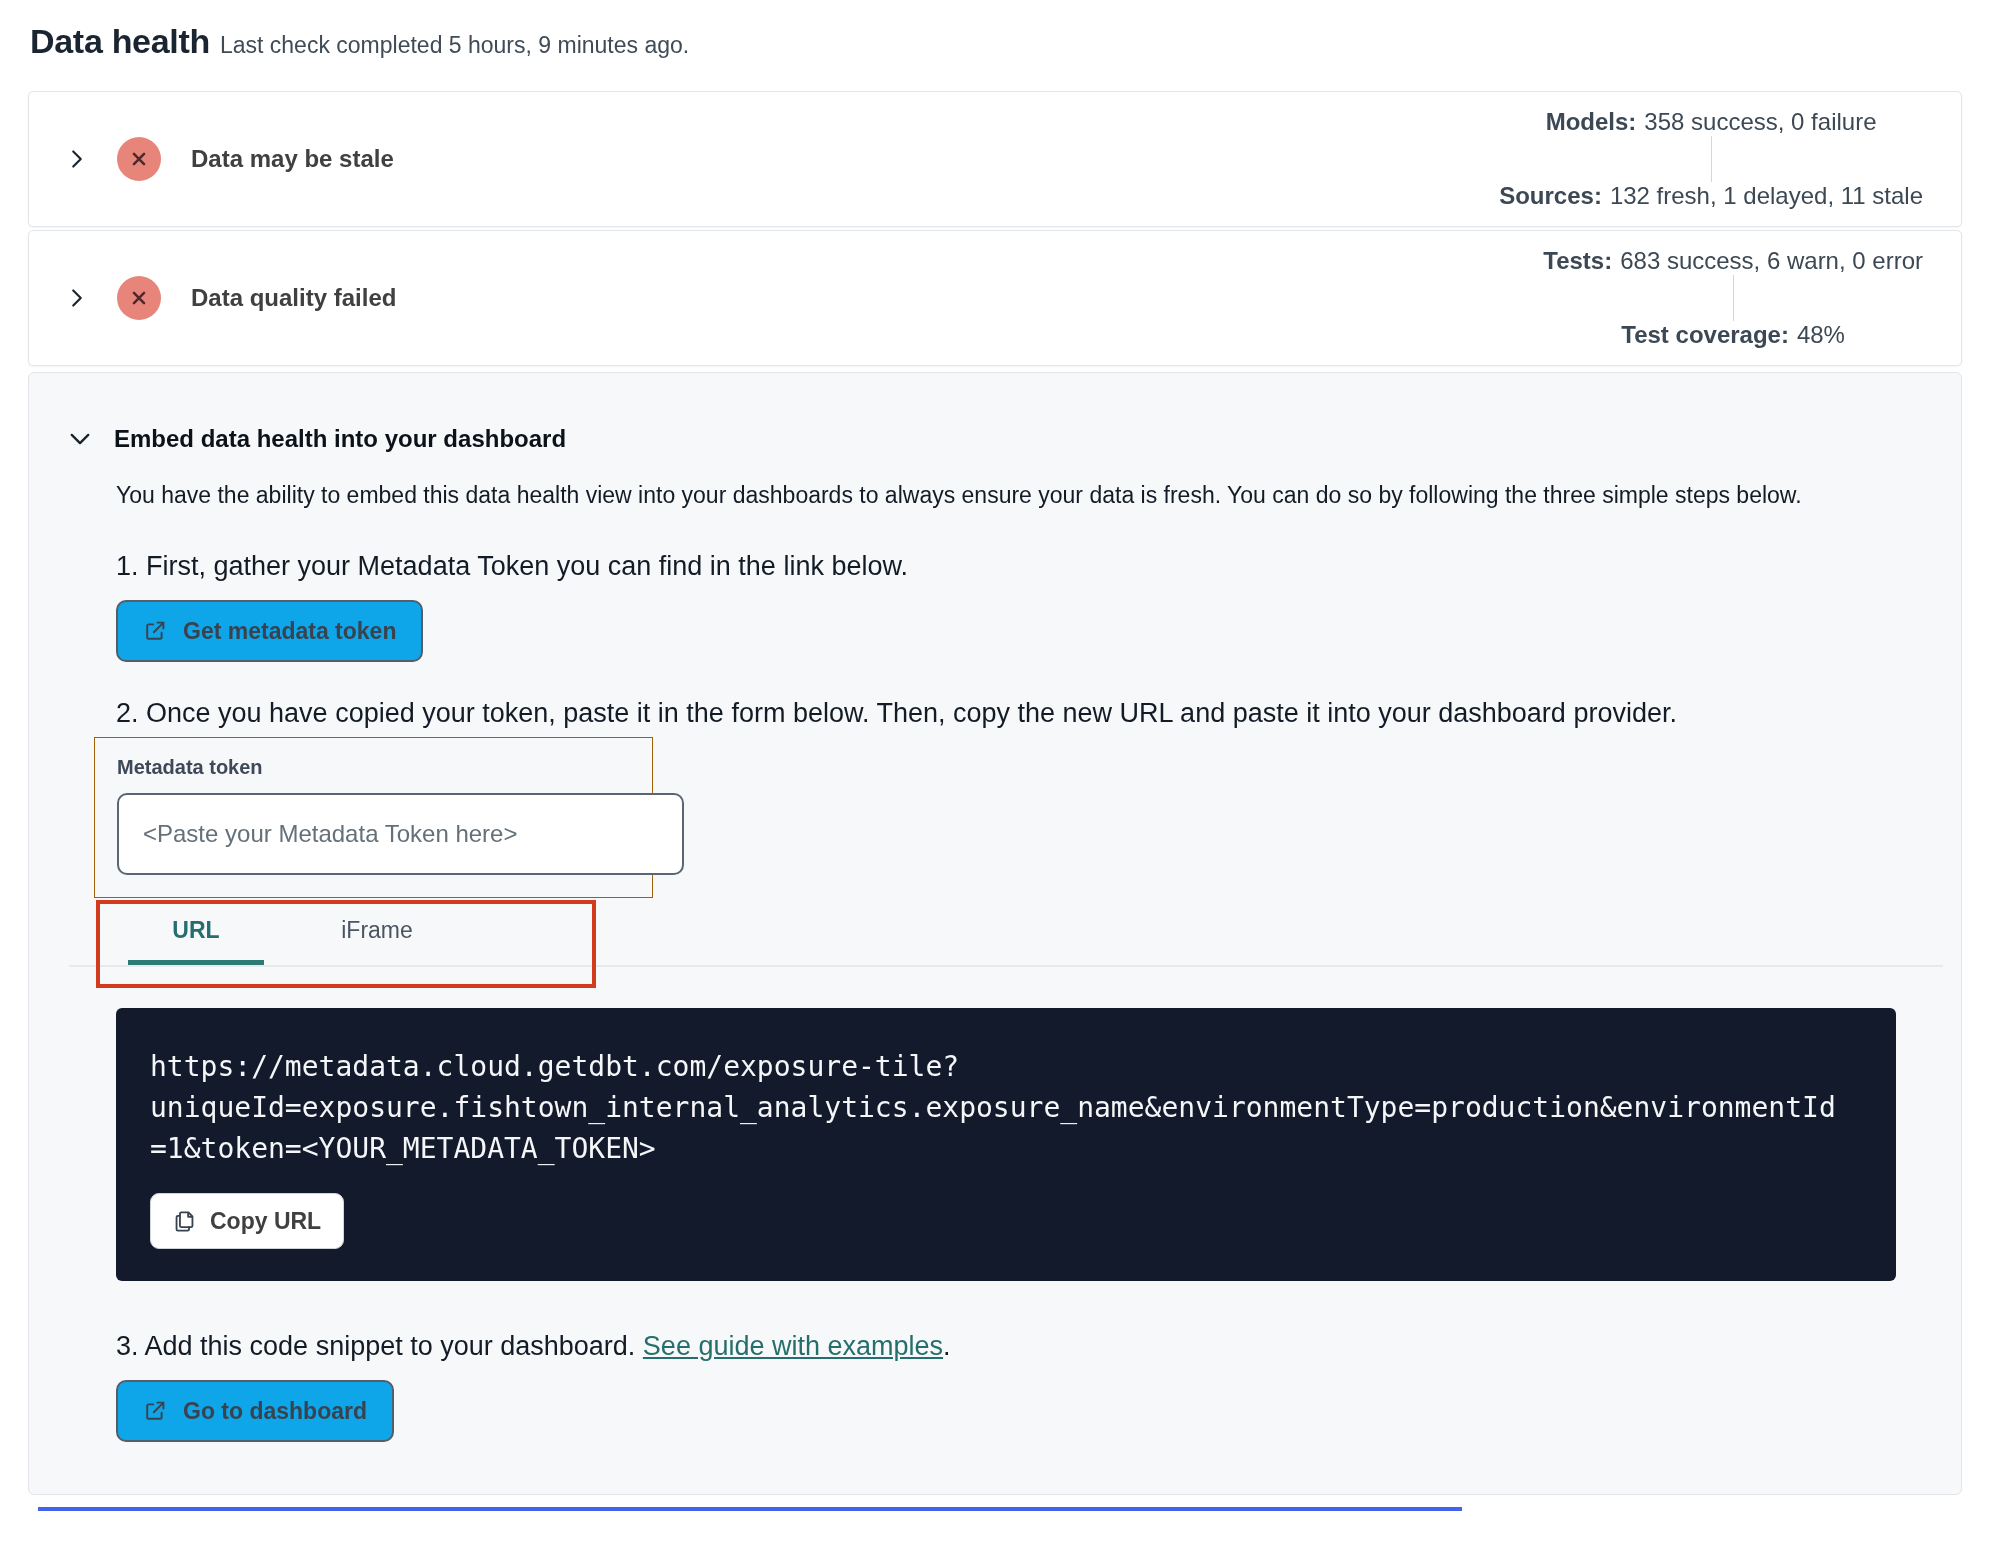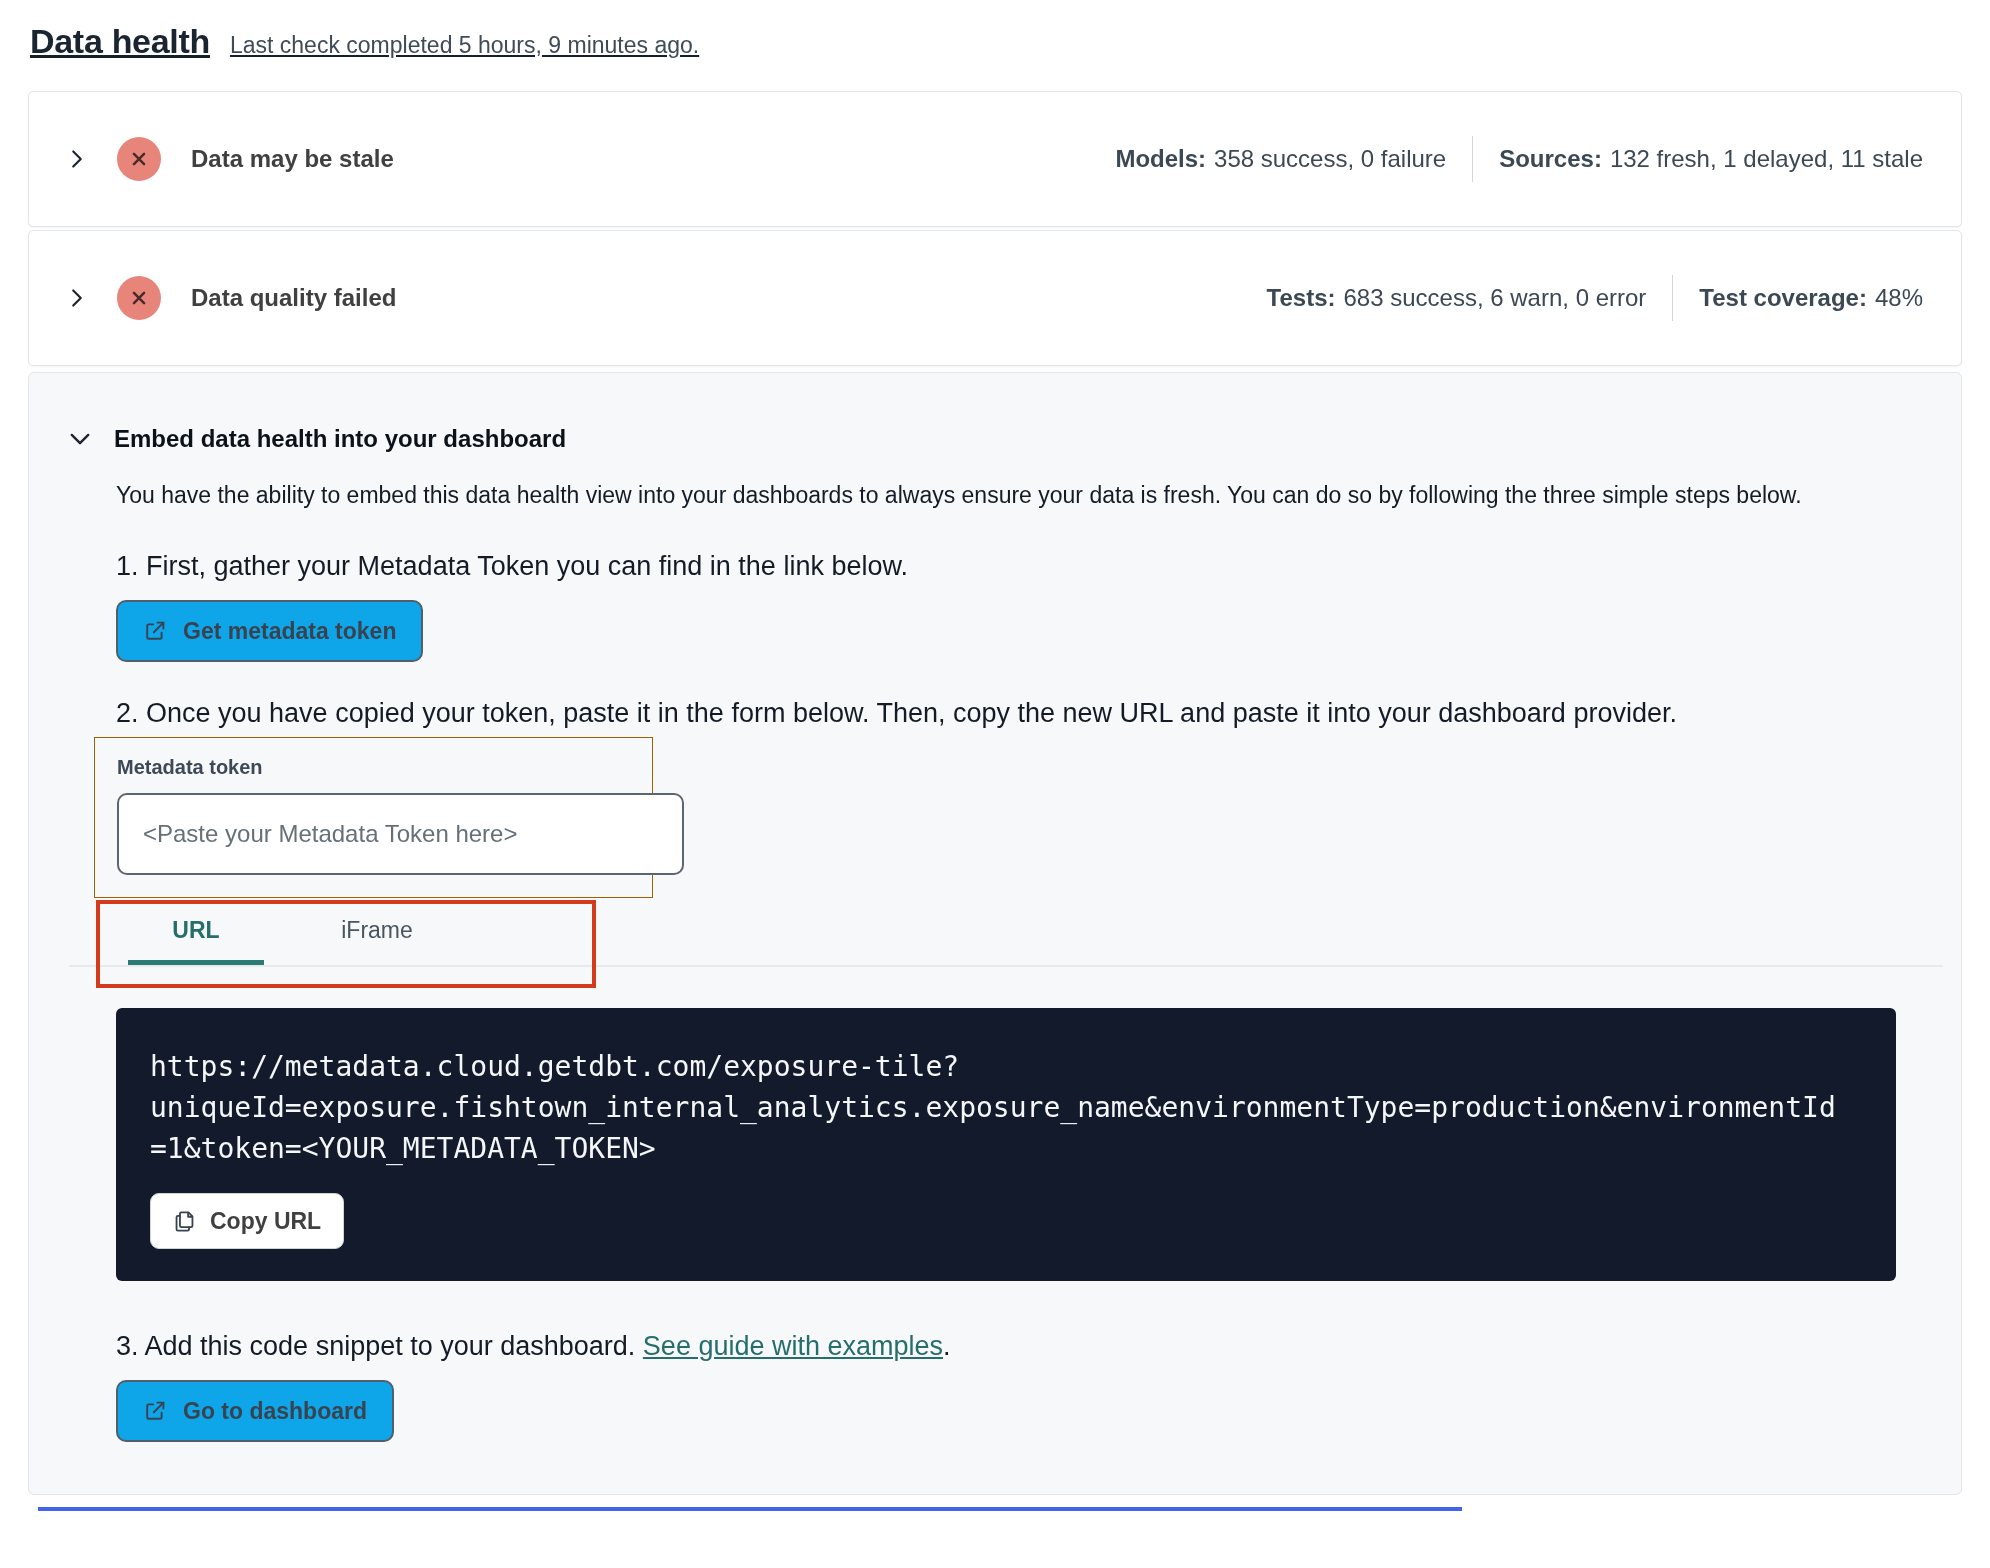--- a/index.html
+++ b/index.html
@@ -1,34 +1,34 @@
 <!DOCTYPE html>
 <html><head>
 <meta charset="utf-8">
 <style>
   * { margin:0; padding:0; box-sizing:border-box; }
   html,body { width:1990px; height:1568px; background:#ffffff; }
   body { font-family:"Liberation Sans", sans-serif; color:#16202b; }
   .page { padding:20px 28px 0 28px; }
 
   
-  .header { display:flex; align-items:baseline; gap:20px; margin:2px 0 30px 2px;text-decoration:underline; }
+  .header { display:flex; align-items:baseline; gap:10px; margin:2px 0 30px 2px; }
   .page-title { font-size:34px; font-weight:700; color:#1b2531; letter-spacing:-0.3px; }
   .page-subtitle { font-size:23px; color:#3f4b57; }
 
   
   .status-panel { background:#fff; border:1px solid #e2e5e9; border-radius:5px;
     height:136px; display:flex; align-items:center; justify-content:space-between;
     padding:0 38px; margin-bottom:3px; box-shadow:0 1px 2px rgba(20,30,40,.05); cursor:pointer; }
   .sp-left { display:flex; align-items:center; gap:30px; }
   .chev { display:flex; align-items:center; color:#1a242e; }
   .err-badge { width:44px; height:44px; border-radius:50%; background:#e8857b;
     display:flex; align-items:center; justify-content:center; flex:0 0 auto; }
   .sp-title { font-size:24px; font-weight:700; color:#404040; }
-  .sp-stats { display:flex; align-items:center; font-size:24px; color:#3c4854; }
+  .sp-stats { display:flex; align-items:center; font-size:24px; color:#3c4854;flex-direction:column; }
   .stat b { font-weight:700; margin-right:8px; }
   .stat-div { width:1px; height:46px; background:#d2d7dc; margin:0 26px; }
 
   
   .embed-card { margin-top:6px; background:#f7f8fa; border:1px solid #e2e5e9; border-radius:6px;
     padding:52px 18px 52px 40px; }
   .embed-head { display:flex; align-items:center; gap:23px; cursor:pointer; }
   .embed-title { font-size:24px; font-weight:700; color:#0c1219; }
   .indent { margin-left:47px; }
   .embed-desc { margin-top:22px; font-size:23px; line-height:40px; color:#131c26; max-width:1715px; }

